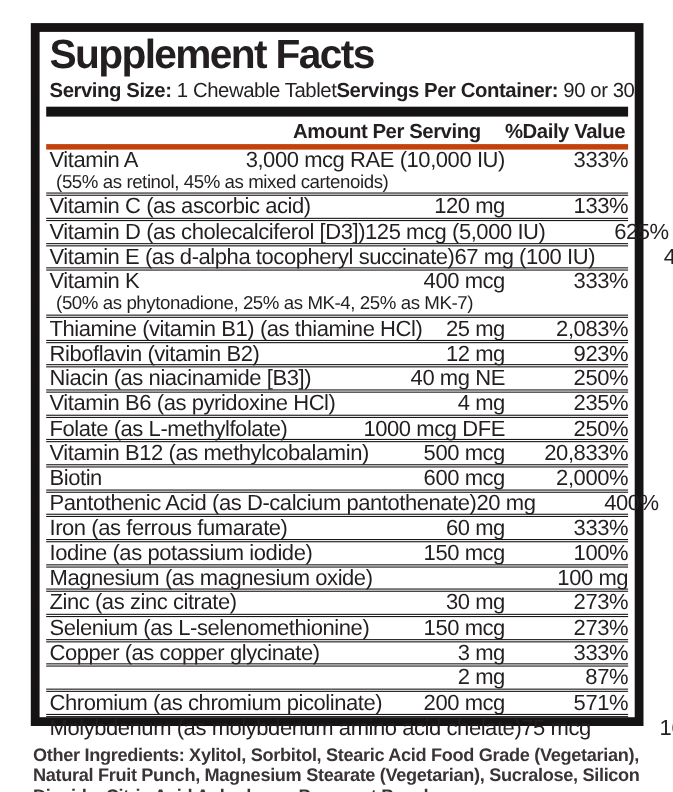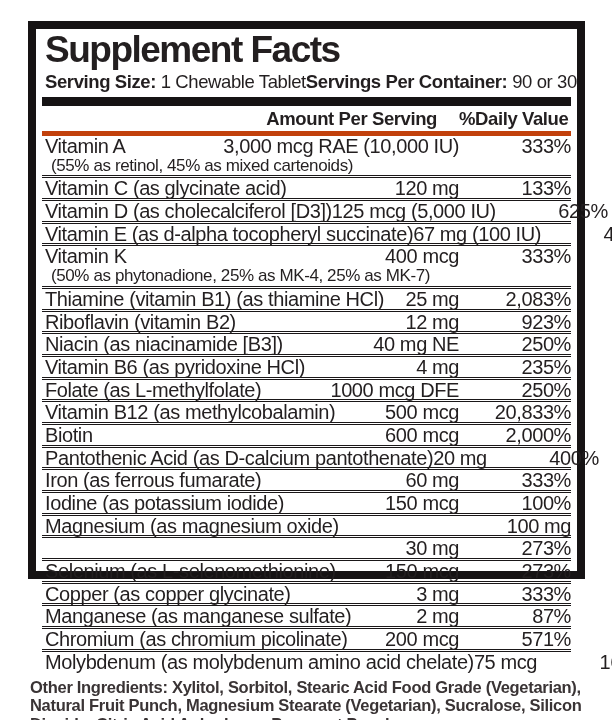--- a/index.html
+++ b/index.html
@@ -3,21 +3,21 @@
 <meta charset="utf-8">
 <style>
   html,body{margin:0;padding:0;background:#ffffff;}
   body{
     width:612px;height:720px;position:relative;
     font-family:"Liberation Sans",sans-serif;
     color:#231f20;
     -webkit-font-smoothing:antialiased;
   }
   .label-box{
-    position:absolute;left:28px;top:21px;width:557px;height:558px;
+    position:absolute;left:28px;top:21px;width:557px;height:639px;
     box-sizing:border-box;border:8px solid #161314;background:#fff;
     padding:0 6px;
   }
   .title{
     font-size:37px;font-weight:bold;letter-spacing:-1.5px;
     line-height:40px;margin:1px 0 0 3px;white-space:nowrap;
   }
   .serving-line{
     display:flex;justify-content:space-between;align-items:flex-start;
     font-size:18.5px;letter-spacing:-0.4px;line-height:22px;
@@ -74,21 +74,21 @@
       <div class="row-group">
         <div class="row">
           <span class="name">Vitamin A</span>
           <span class="amount">3,000 mcg RAE (10,000 IU)</span>
           <span class="dv">333%</span>
         </div>
         <div class="note">(55% as retinol, 45% as mixed cartenoids)</div>
       </div>
       <div class="row-group">
         <div class="row">
-          <span class="name">Vitamin C (as glycinate acid)</span>
+          <span class="name">Vitamin C (as ascorbic acid)</span>
           <span class="amount">120 mg</span>
           <span class="dv">133%</span>
         </div>
       </div>
       <div class="row-group">
         <div class="row">
           <span class="name">Vitamin D (as cholecalciferol [D3])</span>
           <span class="amount">125 mcg (5,000 IU)</span>
           <span class="dv">625%</span>
         </div>
@@ -179,41 +179,41 @@
         </div>
       </div>
       <div class="row-group">
         <div class="row">
           <span class="name">Magnesium (as magnesium oxide)</span>
           <span class="amount">100 mg</span>
         </div>
       </div>
       <div class="row-group">
         <div class="row">
+          <span class="name">Zinc (as zinc citrate)</span>
           <span class="amount">30 mg</span>
           <span class="dv">273%</span>
         </div>
       </div>
       <div class="row-group">
         <div class="row">
           <span class="name">Selenium (as L-selenomethionine)</span>
           <span class="amount">150 mcg</span>
           <span class="dv">273%</span>
         </div>
       </div>
       <div class="row-group">
         <div class="row">
           <span class="name">Copper (as copper glycinate)</span>
           <span class="amount">3 mg</span>
           <span class="dv">333%</span>
         </div>
       </div>
       <div class="row-group">
         <div class="row">
-          <span class="name">Manganese (as manganese sulfate)</span>
           <span class="amount">2 mg</span>
           <span class="dv">87%</span>
         </div>
       </div>
       <div class="row-group">
         <div class="row">
           <span class="name">Chromium (as chromium picolinate)</span>
           <span class="amount">200 mcg</span>
           <span class="dv">571%</span>
         </div>

